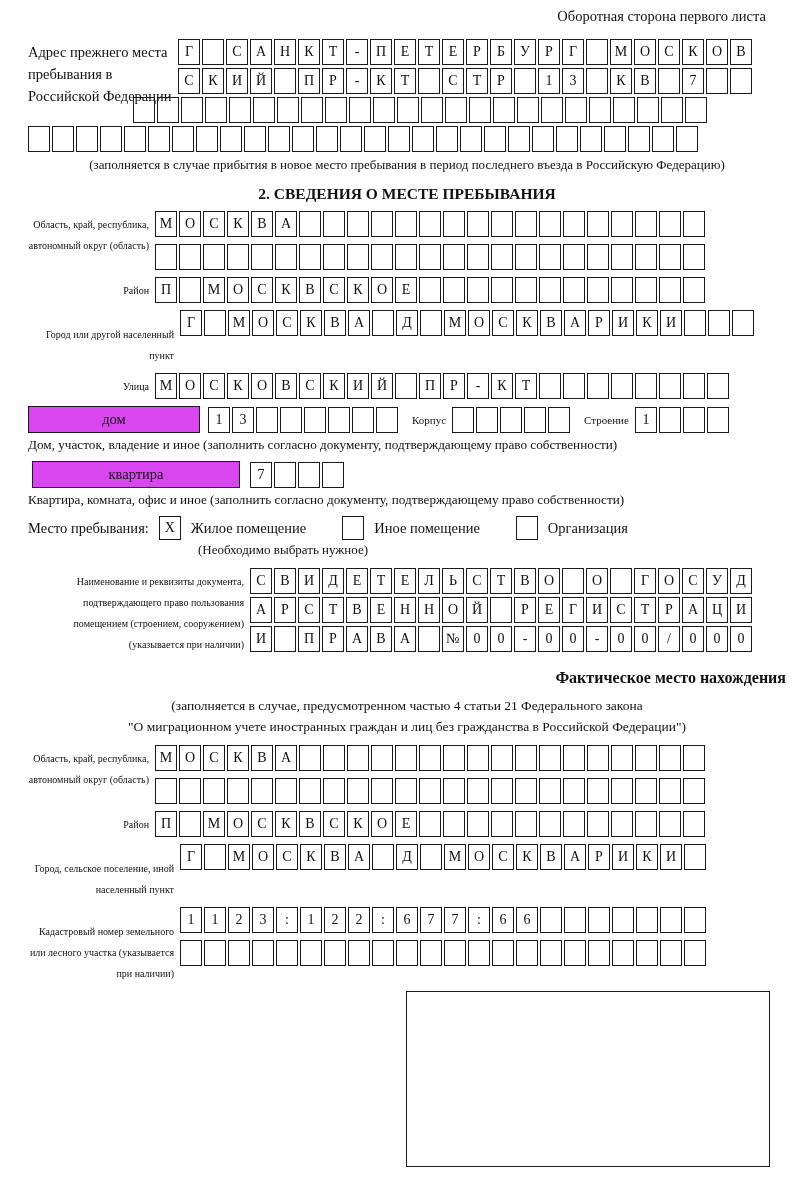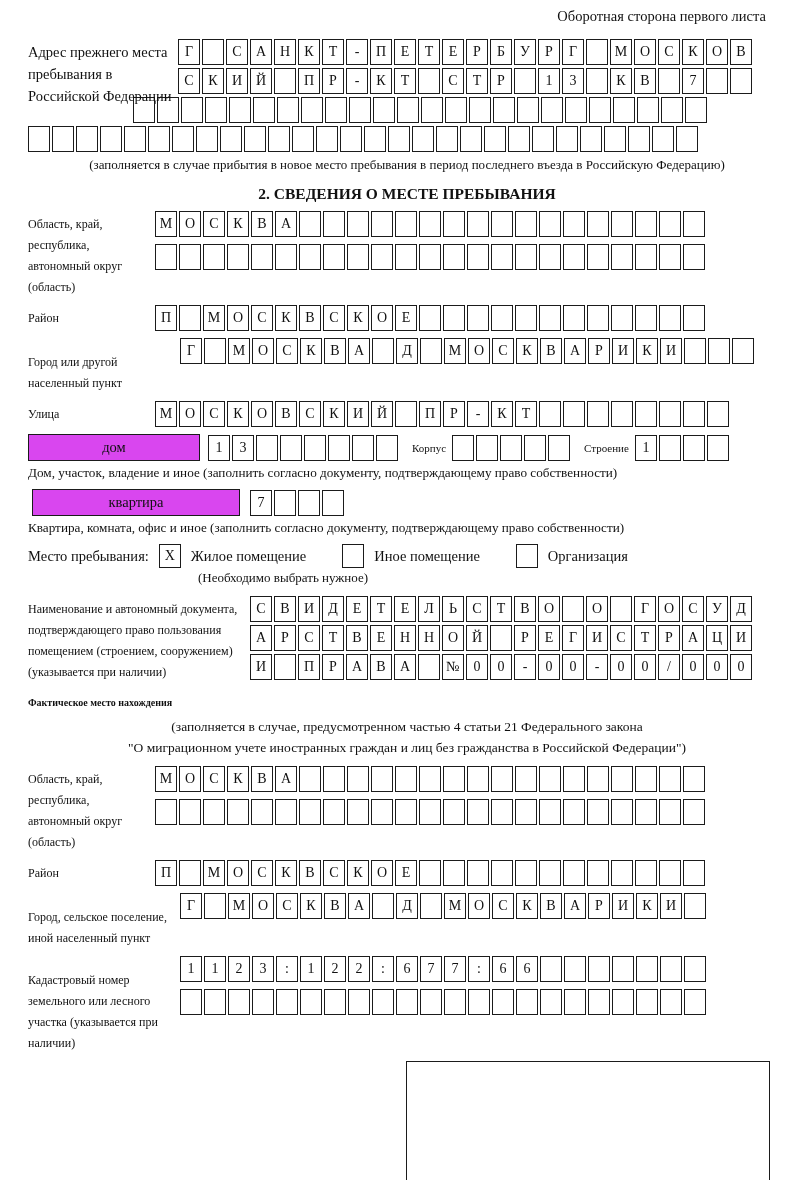--- a/index.html
+++ b/index.html
@@ -19,42 +19,42 @@
   .topblock .toplabel{position:absolute;left:0;top:2px;width:147px;font-size:14.5px;line-height:22px;}
   .ml150{margin-left:150px;}
   .ml105{margin-left:105px;}
   .ml0{margin-left:0;}
 
   .note-center{text-align:center;font-size:13px;margin-top:5px;}
   .sec-title{text-align:center;font-weight:bold;font-size:15.5px;margin:12px 0 8px 0;}
 
   
   .field{display:flex;align-items:flex-start;margin-bottom:7px;}
-  .field .lbl{flex:0 0 auto;font-size:12px;line-height:21px;padding-top:3px;padding-right:6px;box-sizing:border-box;}
+  .field .lbl{flex:0 0 auto;font-size:10px;line-height:21px;padding-top:3px;padding-right:6px;box-sizing:border-box;text-align:right;}
   .w127{width:127px;} .w152{width:152px;margin-top:11px;} .w222{width:222px;}
   .rows{display:flex;flex-direction:column;}
   .rows .cells{margin-bottom:7px;}
   .rows .cells:last-child{margin-bottom:0;}
   .rows.tight .cells{margin-bottom:3px;}
 
   
   .inline-line{display:flex;align-items:center;margin-bottom:4px;}
   .label-box{box-sizing:border-box;border:1.6px solid #1b1b1b;height:27px;display:flex;align-items:center;justify-content:center;font-size:14.5px;background:#d946ef;}
   .house-box{width:172px;margin-right:8px;}
   .apt-box{width:208px;margin-left:4px;margin-right:10px;text-align:right;}
   .mini-label{font-size:11px;margin:0 6px 0 14px;}
   .caption{font-size:13.2px;margin:2px 0 8px 0;}
 
   
   .stay{display:flex;align-items:center;margin:4px 0 2px 0;font-size:14.5px;}
   .cbox{box-sizing:border-box;width:22px;height:24px;border:1.6px solid #1b1b1b;display:flex;align-items:center;justify-content:center;font-size:14px;margin:0 10px;background:#fff;}
   .stay .optlabel{margin-right:26px;}
   .stay-note{font-size:13px;margin:2px 0 10px 170px;}
 
-  .subtitle{text-align:left;font-weight:bold;font-size:10px;margin:14px 0 8px 0;font-family:Liberation Serif, serif;}
+  .subtitle{text-align:right;font-weight:bold;font-size:16px;margin:14px 0 8px 0;font-family:Liberation Serif, serif;}
   .law-note{text-align:center;font-size:13.5px;line-height:21px;margin-bottom:8px;}
 
   
   .stamp-wrap{margin-top:6px;}
   .stamp-box{box-sizing:border-box;width:364px;height:176px;border:1.7px solid #1b1b1b;margin-left:auto;margin-right:16px;background:#fff;}
 </style>
 </head>
 <body>
 
 <div class="page">
@@ -367,21 +367,21 @@
     <span class="cbox">X</span>
     <span class="optlabel">Жилое помещение</span>
     <span class="cbox"></span>
     <span class="optlabel">Иное помещение</span>
     <span class="cbox"></span>
     <span class="optlabel">Организация</span>
   </div>
   <div class="stay-note">(Необходимо выбрать нужное)</div>
 
   <div class="field">
-    <div class="lbl w222">Наименование и автономный документа, подтверждающего право пользования помещением (строением, сооружением) (указывается при наличии)</div>
+    <div class="lbl w222">Наименование и реквизиты документа, подтверждающего право пользования помещением (строением, сооружением) (указывается при наличии)</div>
     <div class="rows tight">
       <div class="cells">
           <div class="cell">С</div>
           <div class="cell">В</div>
           <div class="cell">И</div>
           <div class="cell">Д</div>
           <div class="cell">Е</div>
           <div class="cell">Т</div>
           <div class="cell">Е</div>
           <div class="cell">Л</div>

